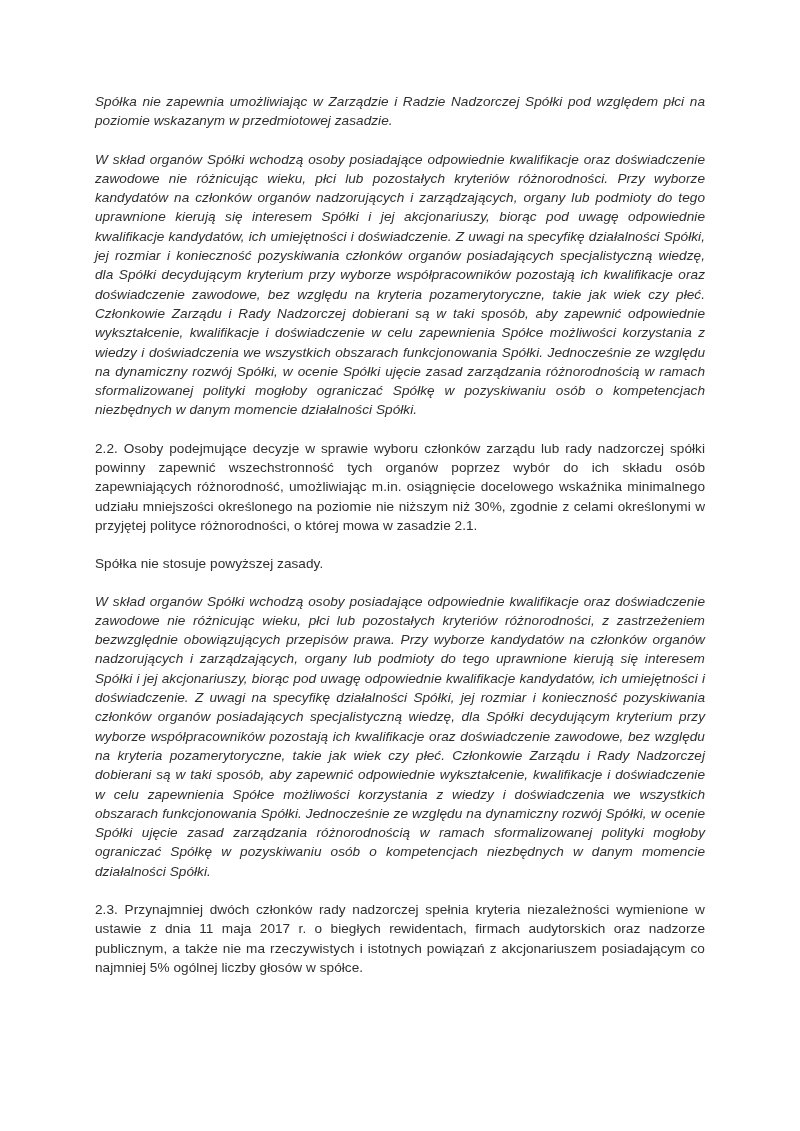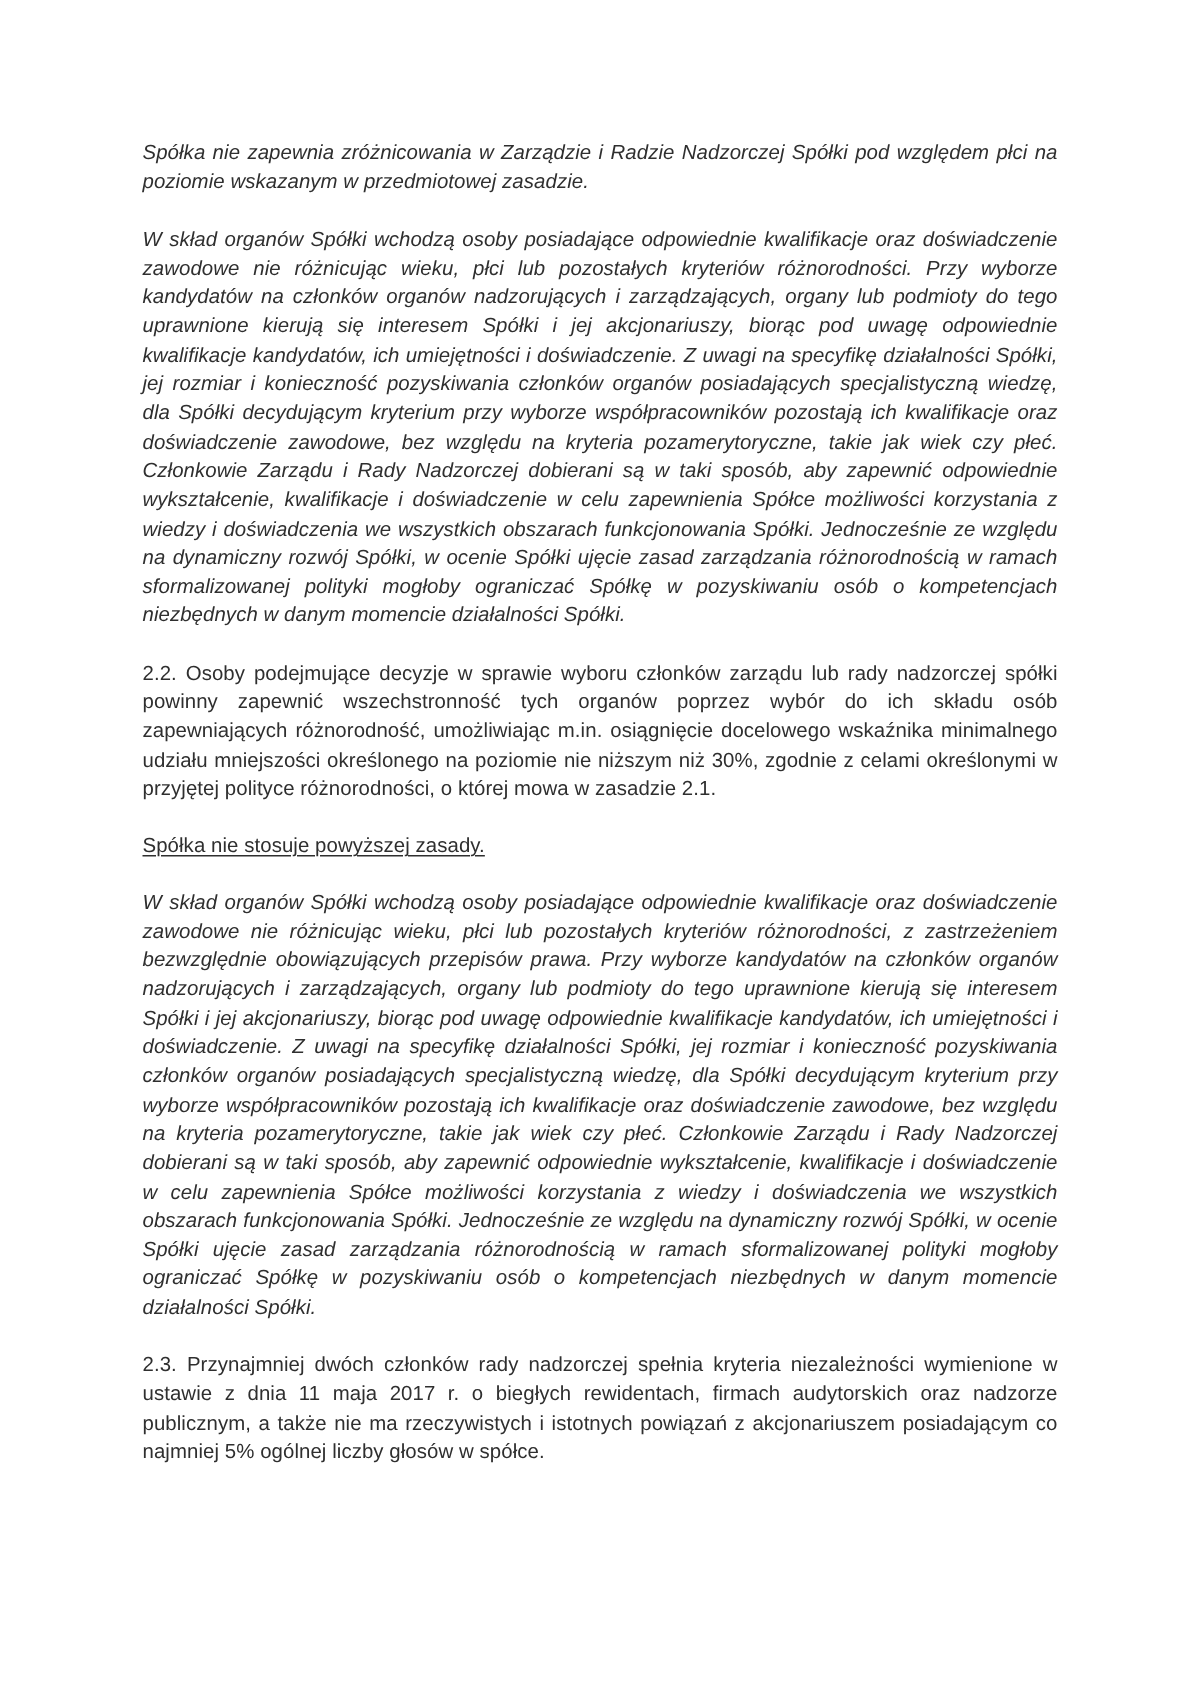--- a/index.html
+++ b/index.html
@@ -26,29 +26,28 @@
       font-size: 13.6px;
       line-height: 19.3px;
       text-align: justify;
       text-align-last: left;
       letter-spacing: 0.05px;
     }
     .para.italic {
       font-style: italic;
     }
     .para.status {
-      text-decoration: underline;
       text-decoration-thickness: 1px;
       text-underline-offset: 2px;
       margin-bottom: 18px;
     }
   </style>
 </head>
 <body>
 
 <div class="page">
-  <p class="para italic">Spółka nie zapewnia zróżnicowania w Zarządzie i Radzie Nadzorczej Spółki pod względem płci na poziomie wskazanym w przedmiotowej zasadzie.</p>
+  <p class="para italic">Spółka nie zapewnia umożliwiając w Zarządzie i Radzie Nadzorczej Spółki pod względem płci na poziomie wskazanym w przedmiotowej zasadzie.</p>
   <p class="para italic">W skład organów Spółki wchodzą osoby posiadające odpowiednie kwalifikacje oraz doświadczenie zawodowe nie różnicując wieku, płci lub pozostałych kryteriów różnorodności. Przy wyborze kandydatów na członków organów nadzorujących i zarządzających, organy lub podmioty do tego uprawnione kierują się interesem Spółki i jej akcjonariuszy, biorąc pod uwagę odpowiednie kwalifikacje kandydatów, ich umiejętności i doświadczenie. Z uwagi na specyfikę działalności Spółki, jej rozmiar i konieczność pozyskiwania członków organów posiadających specjalistyczną wiedzę, dla Spółki decydującym kryterium przy wyborze współpracowników pozostają ich kwalifikacje oraz doświadczenie zawodowe, bez względu na kryteria pozamerytoryczne, takie jak wiek czy płeć. Członkowie Zarządu i Rady Nadzorczej dobierani są w taki sposób, aby zapewnić odpowiednie wykształcenie, kwalifikacje i doświadczenie w celu zapewnienia Spółce możliwości korzystania z wiedzy i doświadczenia we wszystkich obszarach funkcjonowania Spółki. Jednocześnie ze względu na dynamiczny rozwój Spółki, w ocenie Spółki ujęcie zasad zarządzania różnorodnością w ramach sformalizowanej polityki mogłoby ograniczać Spółkę w pozyskiwaniu osób o kompetencjach niezbędnych w danym momencie działalności Spółki.</p>
   <p class="para">2.2. Osoby podejmujące decyzje w sprawie wyboru członków zarządu lub rady nadzorczej spółki powinny zapewnić wszechstronność tych organów poprzez wybór do ich składu osób zapewniających różnorodność, umożliwiając m.in. osiągnięcie docelowego wskaźnika minimalnego udziału mniejszości określonego na poziomie nie niższym niż 30%, zgodnie z celami określonymi w przyjętej polityce różnorodności, o której mowa w zasadzie 2.1.</p>
   <p class="para status">Spółka nie stosuje powyższej zasady.</p>
   <p class="para italic">W skład organów Spółki wchodzą osoby posiadające odpowiednie kwalifikacje oraz doświadczenie zawodowe nie różnicując wieku, płci lub pozostałych kryteriów różnorodności, z zastrzeżeniem bezwzględnie obowiązujących przepisów prawa. Przy wyborze kandydatów na członków organów nadzorujących i zarządzających, organy lub podmioty do tego uprawnione kierują się interesem Spółki i jej akcjonariuszy, biorąc pod uwagę odpowiednie kwalifikacje kandydatów, ich umiejętności i doświadczenie. Z uwagi na specyfikę działalności Spółki, jej rozmiar i konieczność pozyskiwania członków organów posiadających specjalistyczną wiedzę, dla Spółki decydującym kryterium przy wyborze współpracowników pozostają ich kwalifikacje oraz doświadczenie zawodowe, bez względu na kryteria pozamerytoryczne, takie jak wiek czy płeć. Członkowie Zarządu i Rady Nadzorczej dobierani są w taki sposób, aby zapewnić odpowiednie wykształcenie, kwalifikacje i doświadczenie w celu zapewnienia Spółce możliwości korzystania z wiedzy i doświadczenia we wszystkich obszarach funkcjonowania Spółki. Jednocześnie ze względu na dynamiczny rozwój Spółki, w ocenie Spółki ujęcie zasad zarządzania różnorodnością w ramach sformalizowanej polityki mogłoby ograniczać Spółkę w pozyskiwaniu osób o kompetencjach niezbędnych w danym momencie działalności Spółki.</p>
   <p class="para">2.3. Przynajmniej dwóch członków rady nadzorczej spełnia kryteria niezależności wymienione w ustawie z dnia 11 maja 2017 r. o biegłych rewidentach, firmach audytorskich oraz nadzorze publicznym, a także nie ma rzeczywistych i istotnych powiązań z akcjonariuszem posiadającym co najmniej 5% ogólnej liczby głosów w spółce.</p>
 </div>
 
 </body></html>

